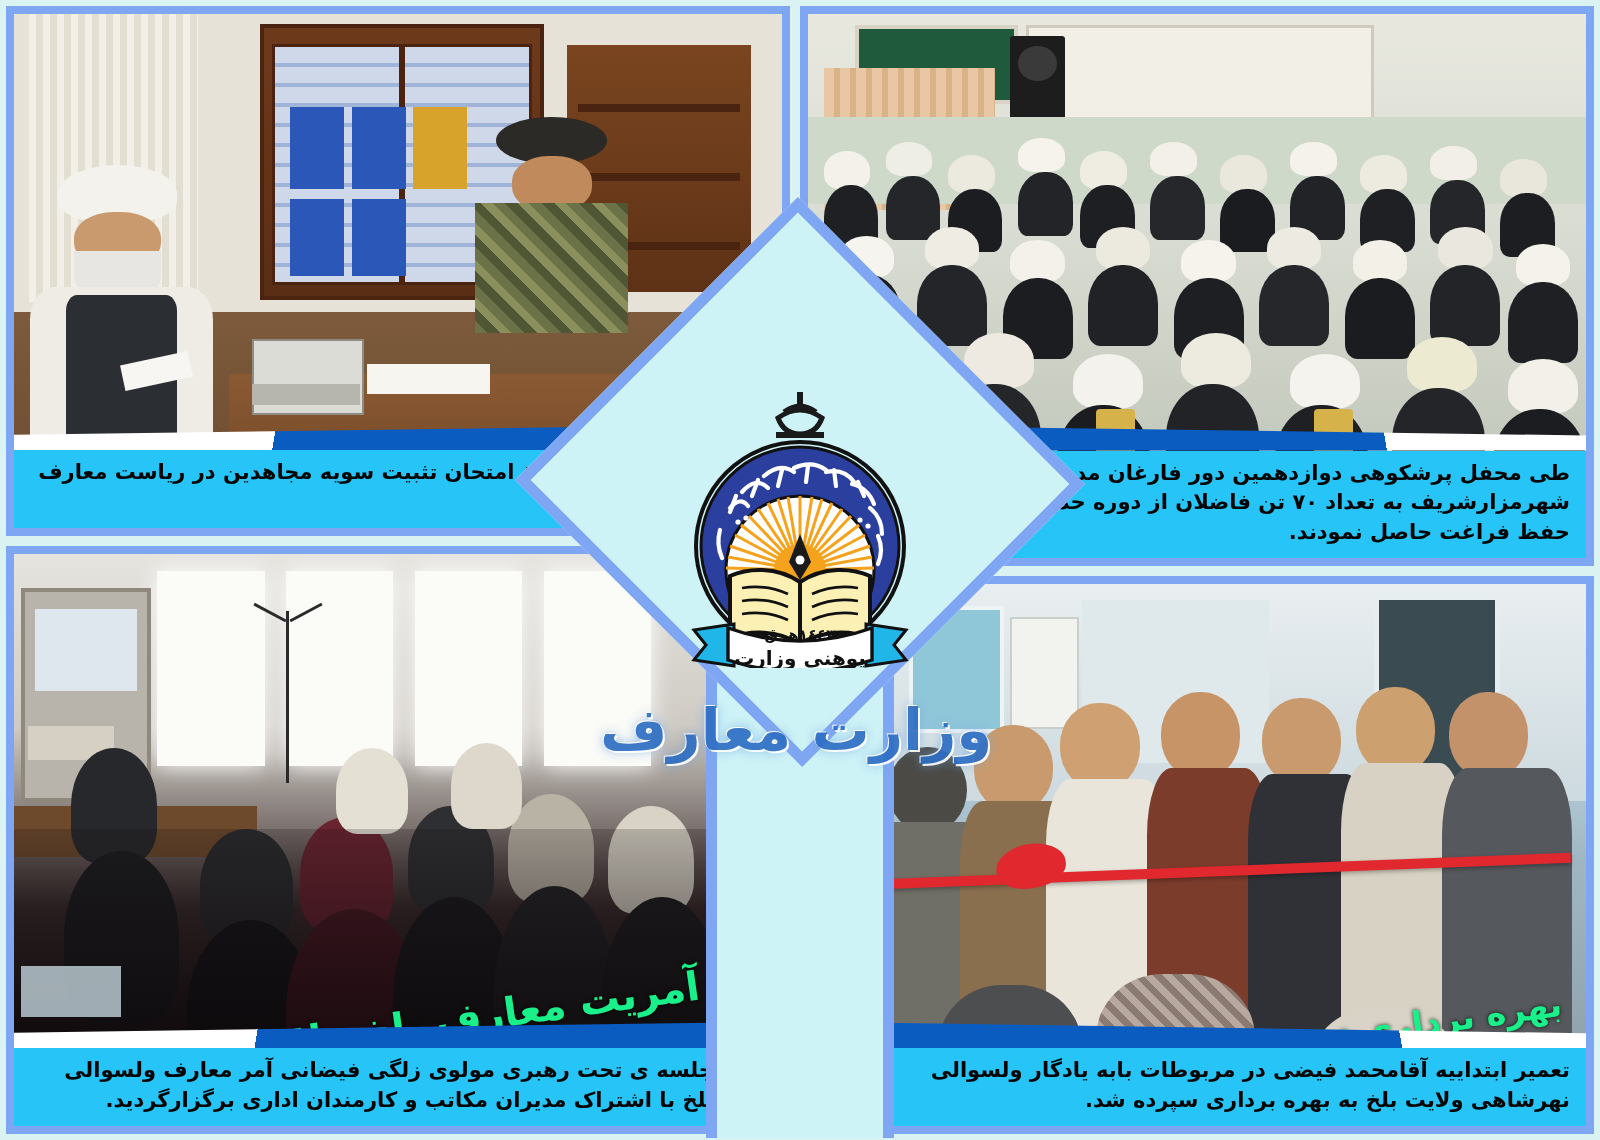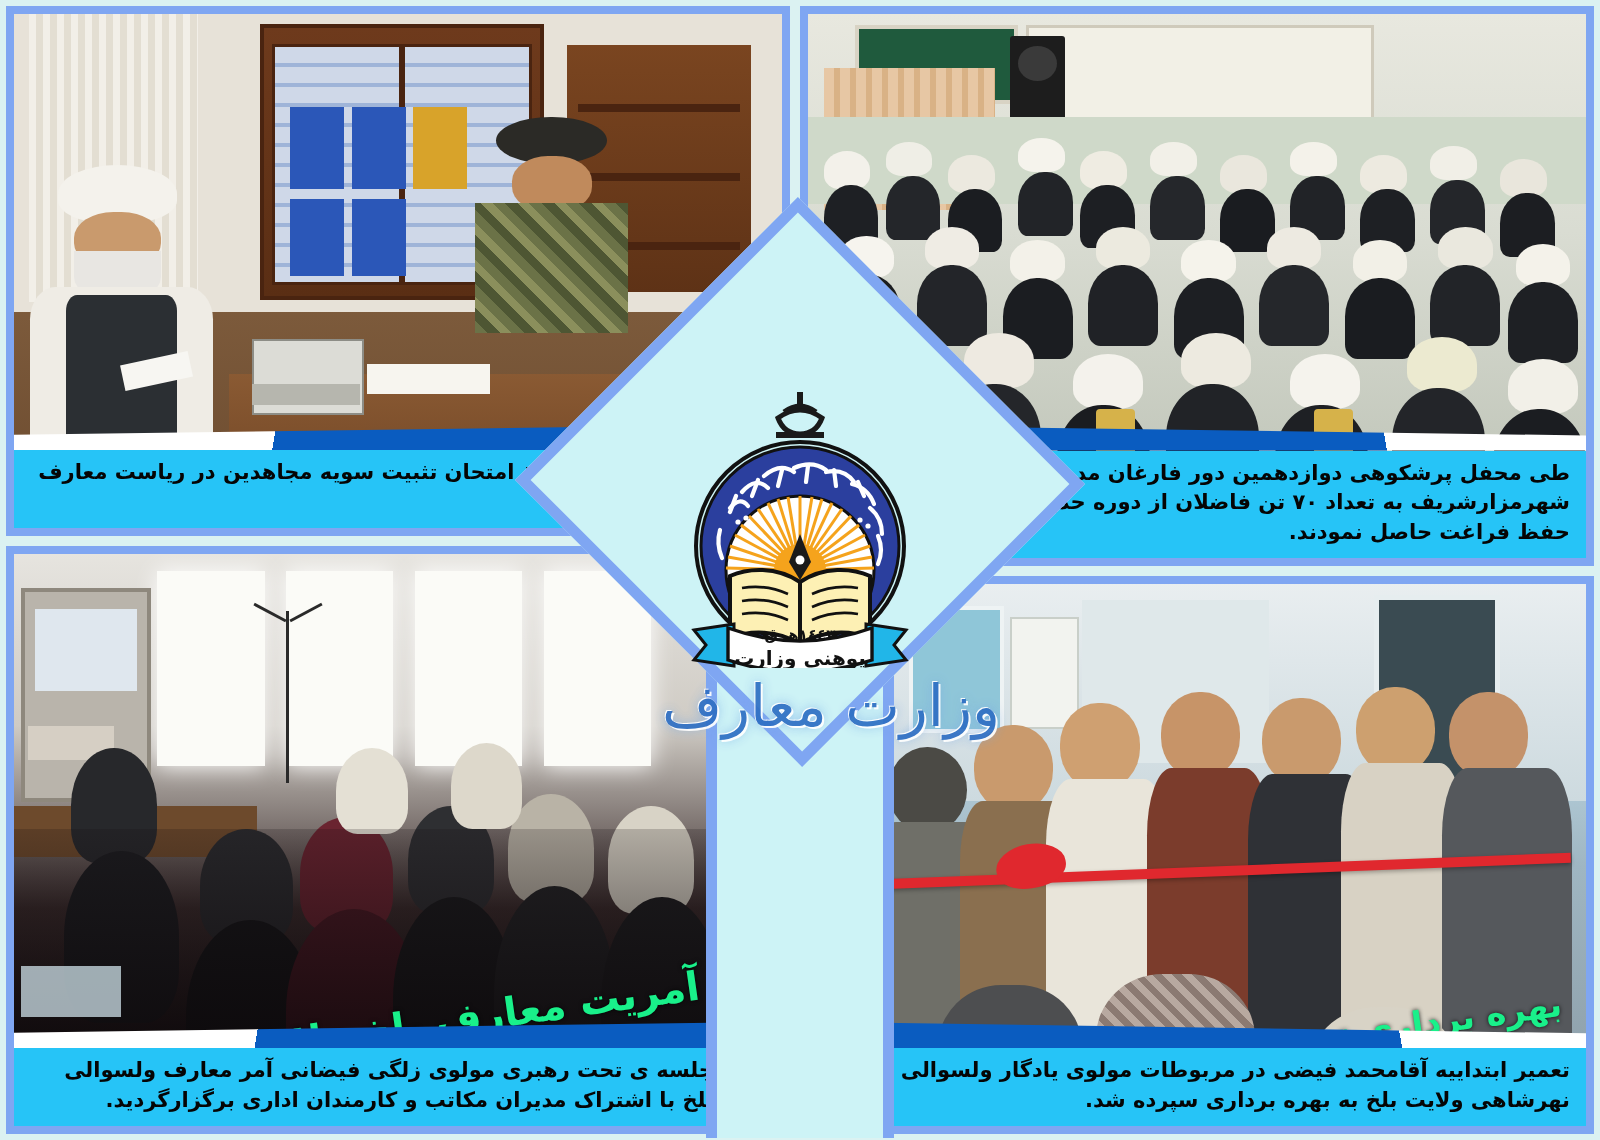--- a/index.html
+++ b/index.html
@@ -103,27 +103,27 @@
 
   
   .logo-wrap{
     position:absolute;
     left:672px;top:388px;
     width:256px;height:280px;
     z-index:20;
   }
   .ministry-word{
     position:absolute;
-    left:600px;top:672px;
+    left:600px;top:696px;
     width:400px;
-    text-align:right;
+    text-align:left;
     direction:rtl;
     z-index:20;
     font-size:58px;
-    font-weight:400;
+    font-weight:700;
     color:#2e6fc4;
     letter-spacing:2px;
     text-shadow:
       2px 2px 0 #ffffff,
       -1px -1px 0 #ffffff,
       0 0 12px rgba(120,170,230,.9);
     opacity:.92;
   }
 
   
@@ -397,21 +397,21 @@
                background:repeating-linear-gradient(45deg,#b8a9a0 0 7px,#8b7a72 7px 14px);border-radius:42% 42% 0 0;"></div>
           <div class="h" style="left:62%;top:78%;width:20%;height:22%;background:#d8d3c6;border-radius:46% 46% 0 0;"></div>
         </div>
         <div class="ribbon"></div>
         <div class="bow"></div>
       </div>
       <div class="greenmark" style="right:3%;bottom:12%;font-size:34px;">بهره برداری تعمیر یک باب مکتب</div>
     </div>
     <div class="caption">
       <div class="wedge flip"></div>
-      <span>تعمیر ابتداییه آقامحمد فیضی در مربوطات مولوی یادگار ولسوالی نهرشاهی ولایت بلخ به بهره برداری سپرده شد.</span>
+      <span>تعمیر ابتداییه آقامحمد فیضی در مربوطات بابه یادگار ولسوالی نهرشاهی ولایت بلخ به بهره برداری سپرده شد.</span>
     </div>
   </div>
 
   <div class="center-col"></div>
   <div class="diamond">
     <div class="shape"></div>
   </div>
 
   <div class="logo-wrap">
     <svg viewBox="0 0 256 280" width="256" height="280">

